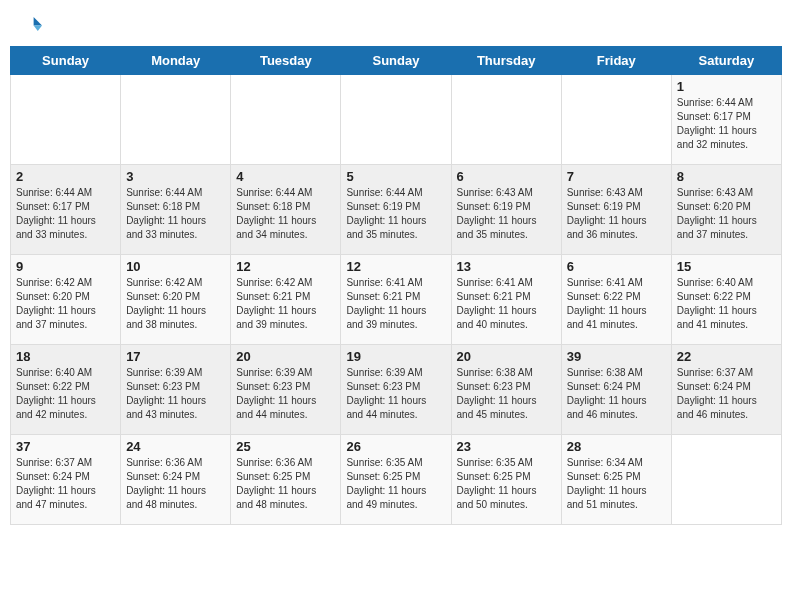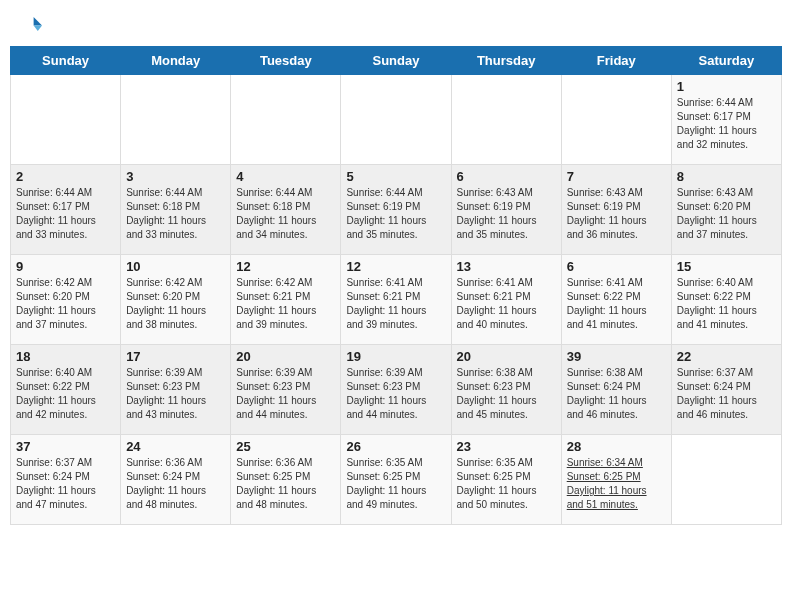--- a/index.html
+++ b/index.html
@@ -333,21 +333,21 @@
         </td>
         <td>
           <span class="day-num">23</span>
           <div class="day-info" style="white-space: pre-line;">Sunrise: 6:35 AM
 Sunset: 6:25 PM
 Daylight: 11 hours
 and 50 minutes.</div>
         </td>
         <td>
           <span class="day-num">28</span>
-          <div class="day-info" style="white-space: pre-line; text-decoration: underline;">Sunrise: 6:34 AM
+          <div class="day-info" style="white-space: pre-line;">Sunrise: 6:34 AM
 Sunset: 6:25 PM
 Daylight: 11 hours
 and 51 minutes.</div>
         </td>
         <td class="empty-cell"></td>
       </tr>
     </tbody>
 </table>
 
 </body></html>

